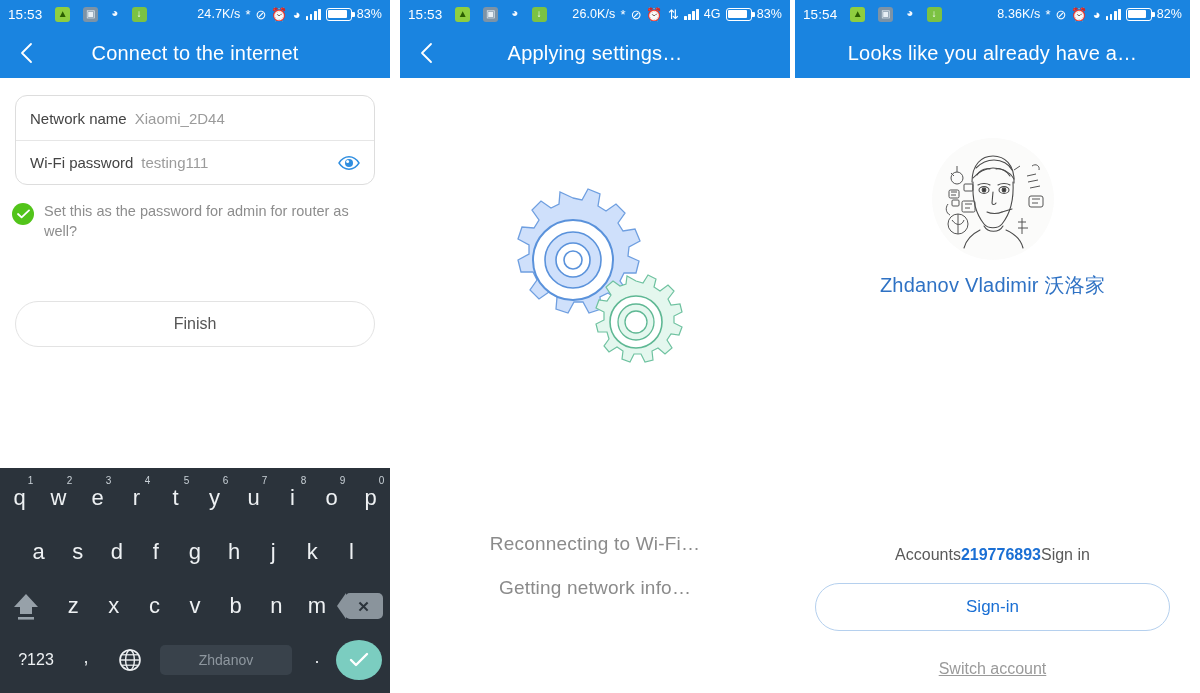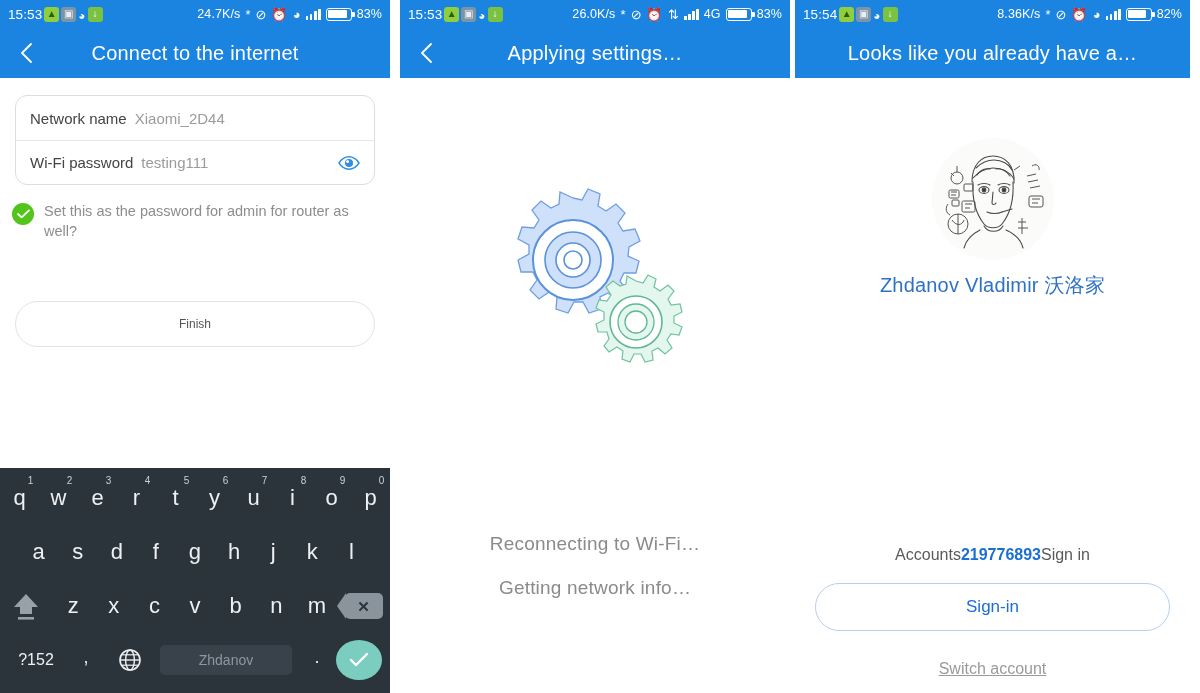--- a/index.html
+++ b/index.html
@@ -29,21 +29,21 @@
   .statusbar {
     height: 28px;
     background: #1a84e0;
     color: #ffffff;
     display: flex;
     align-items: center;
     padding: 0 8px;
     font-size: 13px;
     letter-spacing: .1px;
   }
-  .sb-left { display: flex; align-items: flex-end; gap: 2px; }
+  .sb-left { display: flex; align-items: flex-start; gap: 13px; }
   .sb-right { margin-left: auto; display: flex; align-items: center; gap: 5px; }
   .sb-time { font-size: 13.5px; }
   .sb-badge {
     width: 15px; height: 15px; border-radius: 3px;
     display: inline-flex; align-items: center; justify-content: center;
     font-size: 10px; line-height: 1;
   }
   .badge-green { background: #8fce3f; color: #2b5e00; }
   .badge-gray  { background: #7d93a6; color: #e8f0f6; }
   .badge-dl    { background: #7cc242; color: #ffffff; }
@@ -137,21 +137,21 @@
     max-width: 320px;
   }
 
   .finish-btn {
     margin: 60px 15px 0 15px;
     height: 46px;
     border: 1px solid #e3e3e3;
     border-radius: 24px;
     background: #ffffff;
     display: flex; align-items: center; justify-content: center;
-    font-size: 12px; color: #555555;
+    font-size: 16px; color: #555555;
     cursor: pointer;
   }
 
   
   .keyboard {
     position: absolute;
     left: 0; right: 0; bottom: 0;
     height: 225px;
     background: #2b333b;
     padding: 3px 0 6px 0;
@@ -436,21 +436,21 @@
         <div class="key">b</div>
         <div class="key">n</div>
         <div class="key">m</div>
         <div class="key-func">
           <span class="del-key">
               <span class="del-x">✕</span>
             </span>
         </div>
       </div>
       <div class="kb-row r4">
-        <div class="k-sym">?152</div>
+        <div class="k-sym">?123</div>
         <div class="k-comma">,</div>
         <div class="k-globe">
           <svg width="24" height="24" viewBox="0 0 24 24">
             <circle cx="12" cy="12" r="10" fill="none" stroke="#eef1f3" stroke-width="1.6"></circle>
             <ellipse cx="12" cy="12" rx="4.4" ry="10" fill="none" stroke="#eef1f3" stroke-width="1.4"></ellipse>
             <line x1="2" y1="12" x2="22" y2="12" stroke="#eef1f3" stroke-width="1.4"></line>
             <line x1="3.6" y1="6.8" x2="20.4" y2="6.8" stroke="#eef1f3" stroke-width="1.2"></line>
             <line x1="3.6" y1="17.2" x2="20.4" y2="17.2" stroke="#eef1f3" stroke-width="1.2"></line>
           </svg>
         </div>

